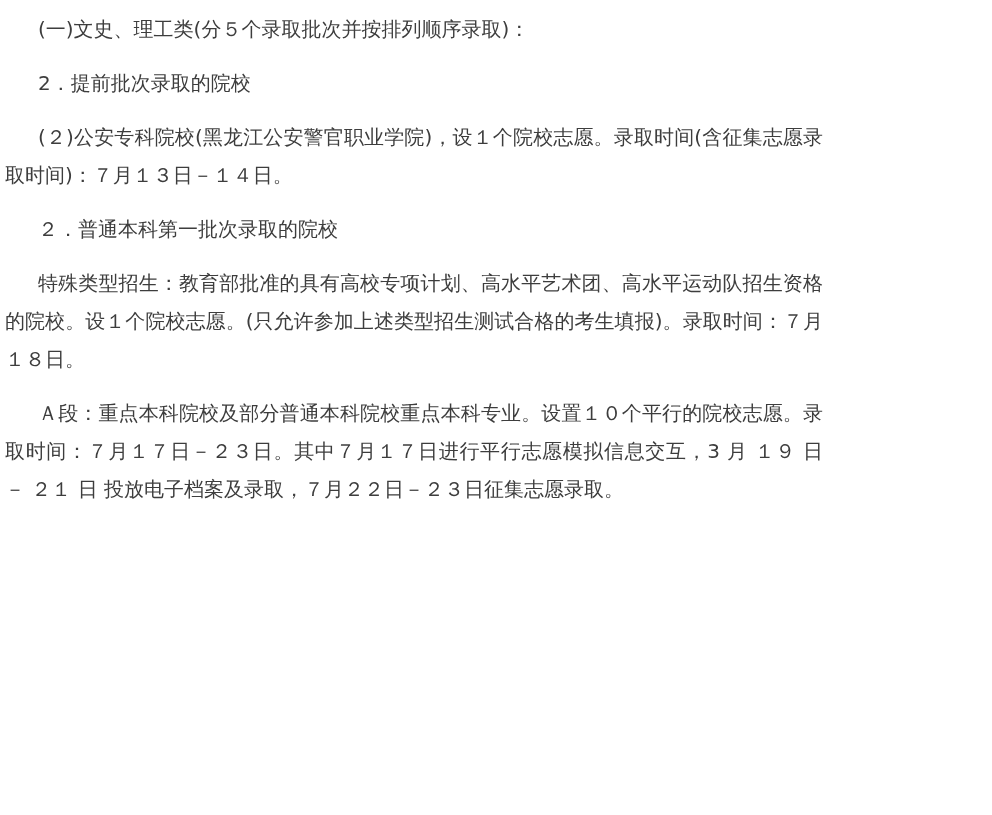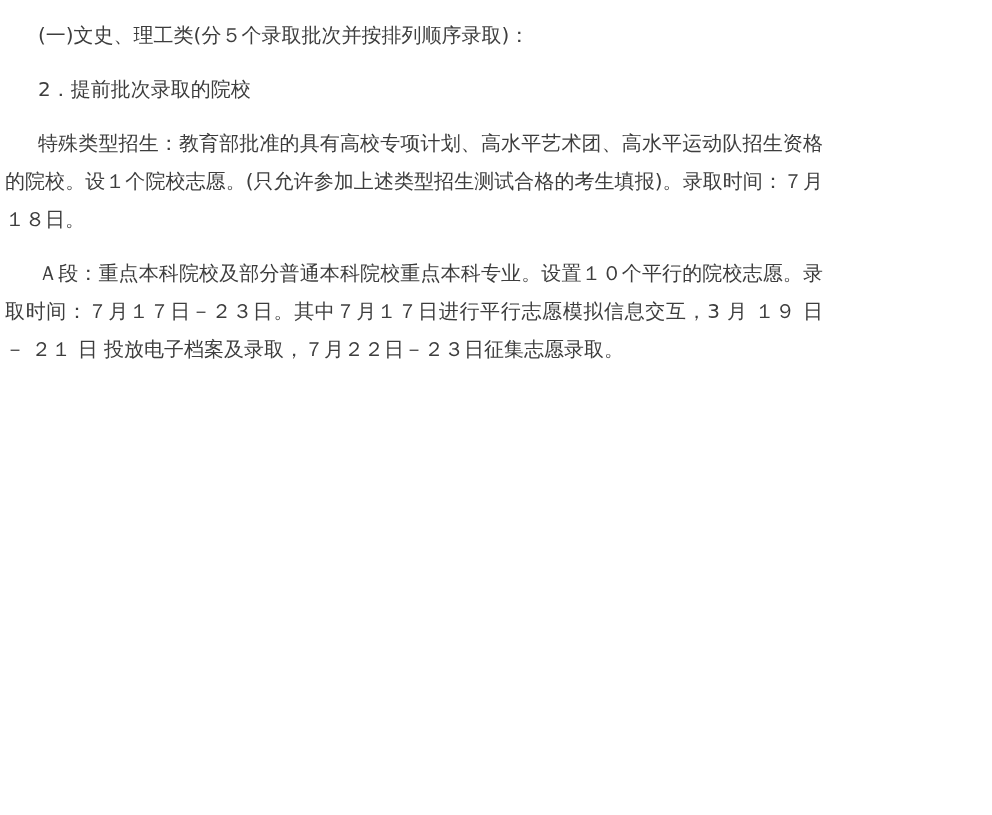--- a/index.html
+++ b/index.html
@@ -8,21 +8,21 @@
     background: #ffffff;
   }
   body {
     width: 992px;
     font-family: "DejaVu Sans", "Liberation Sans", sans-serif;
   }
   .doc {
     box-sizing: border-box;
     width: 828px;
     min-height: 815px;
-    padding: 16px 5px;
+    padding: 10px 5px;
     background: #ffffff;
     color: #3d3d3d;
     font-size: 20px;
     line-height: 38px;
     text-align: justify;
     word-break: break-all;
     overflow-wrap: break-word;
   }
   .doc p {
     margin: 0 0 16px 0;
@@ -32,20 +32,22 @@
 </style>
 </head>
 <body>
 
 <div class="doc">
   <p>(一)文史、理工类(分５个录取批次并按排列顺序录取)：</p>
 
   <p>2．提前批次录取的院校</p>
 
 
+  <p>(２)公安专科院校(黑龙江公安警官职业学院)，设１个院校志愿。录取时间(含征集志愿录取时间)：７月１３日－１４日。</p>
 
 
+  <p>２．普通本科第一批次录取的院校</p>
 
   <p>特殊类型招生：教育部批准的具有高校专项计划、高水平艺术团、高水平运动队招生资格的院校。设１个院校志愿。(只允许参加上述类型招生测试合格的考生填报)。录取时间：７月１８日。</p>
 
   <p>Ａ段：重点本科院校及部分普通本科院校重点本科专业。设置１０个平行的院校志愿。录取时间：７月１７日－２３日。其中７月１７日进行平行志愿模拟信息交互，3 月 １９ 日 － ２１ 日 投放电子档案及录取，７月２２日－２３日征集志愿录取。</p>
 
 </div>
 
 </body></html>

